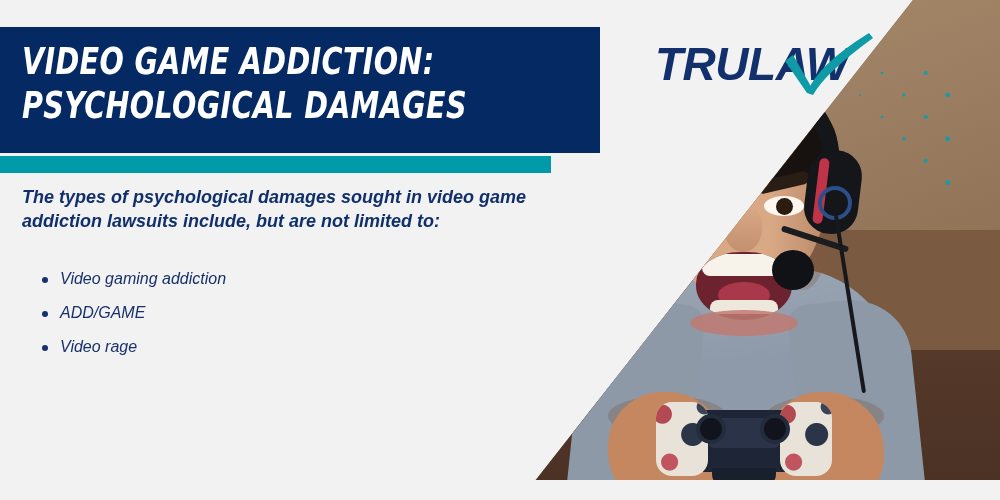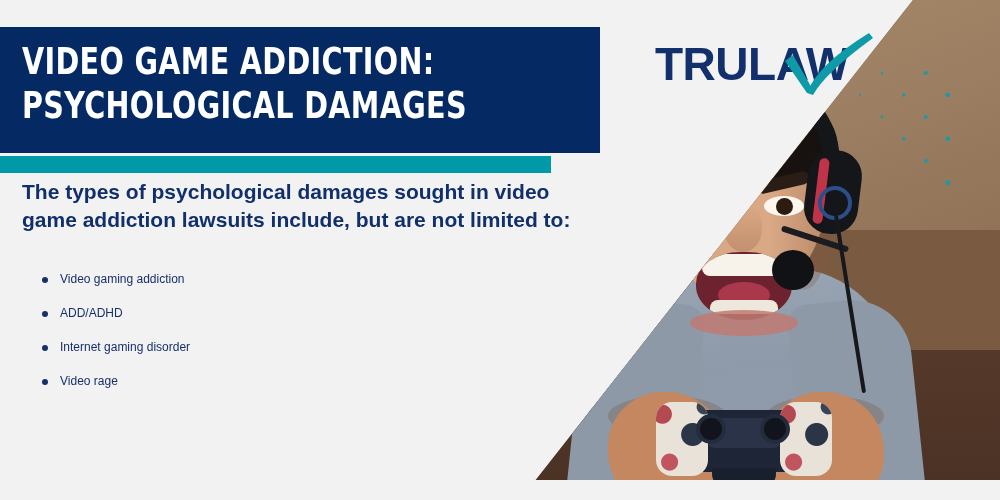--- a/index.html
+++ b/index.html
@@ -14,20 +14,21 @@
     font-family: "Liberation Sans", sans-serif;
     overflow: hidden;
   }
 
   .infographic {
     position: relative;
     width: 1000px;
     height: 480px;
     background: #f2f2f2;
     overflow: hidden;
+    font-style: italic;
   }
 
   
   .photo-panel {
     position: absolute;
     left: 480px;
     top: 0;
     width: 520px;
     height: 500px;
     overflow: hidden;
@@ -311,35 +312,35 @@
   .accent-bar {
     position: absolute;
     left: 0; top: 156px;
     width: 551px; height: 17px;
     background: #0099a8;
   }
 
   
   .intro {
     position: absolute;
-    left: 22px; top: 178px;
+    left: 22px; top: 186px;
     width: 560px;
     color: #11306b;
-    font-size: 21px;
+    font-size: 18px;
     font-weight: bold;
     line-height: 1.33;
   }
   .bullets {
     position: absolute;
     left: 30px; top: 262px;
     margin: 0;
     padding: 0 0 0 30px;
     list-style: none;
     color: #17306b;
-    font-size: 12px;
+    font-size: 16px;
     line-height: 1;
   }
   .bullets li {
     position: relative;
     height: 34px;
     line-height: 34px;
     white-space: nowrap;
   }
   .bullets li::before {
     content: "";
@@ -464,22 +465,21 @@
   <div class="title-bar">
     <div class="title-text">VIDEO GAME ADDICTION:
 PSYCHOLOGICAL DAMAGES</div>
   </div>
   <div class="accent-bar"></div>
 
   <div class="intro">The types of psychological damages sought in video game addiction lawsuits include, but are not limited to:</div>
 
   <ul class="bullets" id="bullet-list">
     <li><span>Video gaming addiction</span></li>
-    <li><span>ADD/ADHD</span></li>
-    <li><span>Internet gaming disorder</span></li>
+    <li><span>ADD/GAME</span></li>
     <li><span>Video rage</span></li>
   </ul>
 
   <div class="logo">
     <div class="logo-word">TRULAW</div>
     <svg class="logo-check" viewBox="0 0 92 68" width="92" height="68" aria-hidden="true">
       <path d="M2 30 L10 24 L26 52 L30 60 L24 62 Z" fill="#0e9aa7"></path>
       <path d="M24 62 Q34 34 86 2 L90 7 Q42 42 30 64 Z" fill="#0e9aa7"></path>
     </svg>
   </div>

